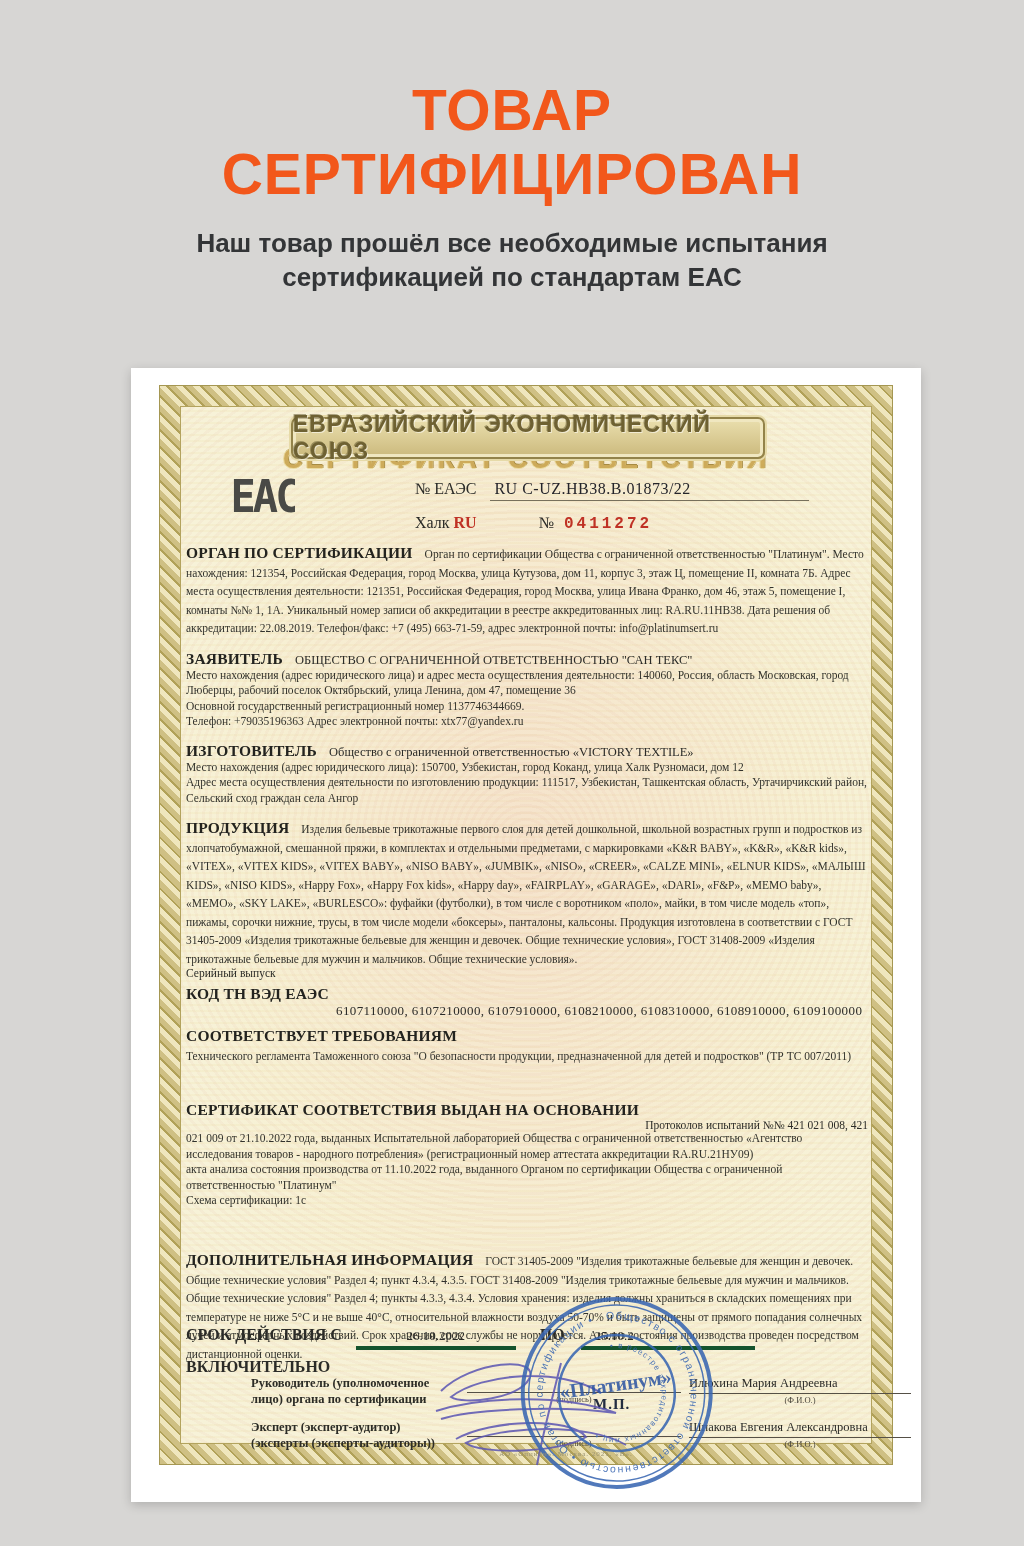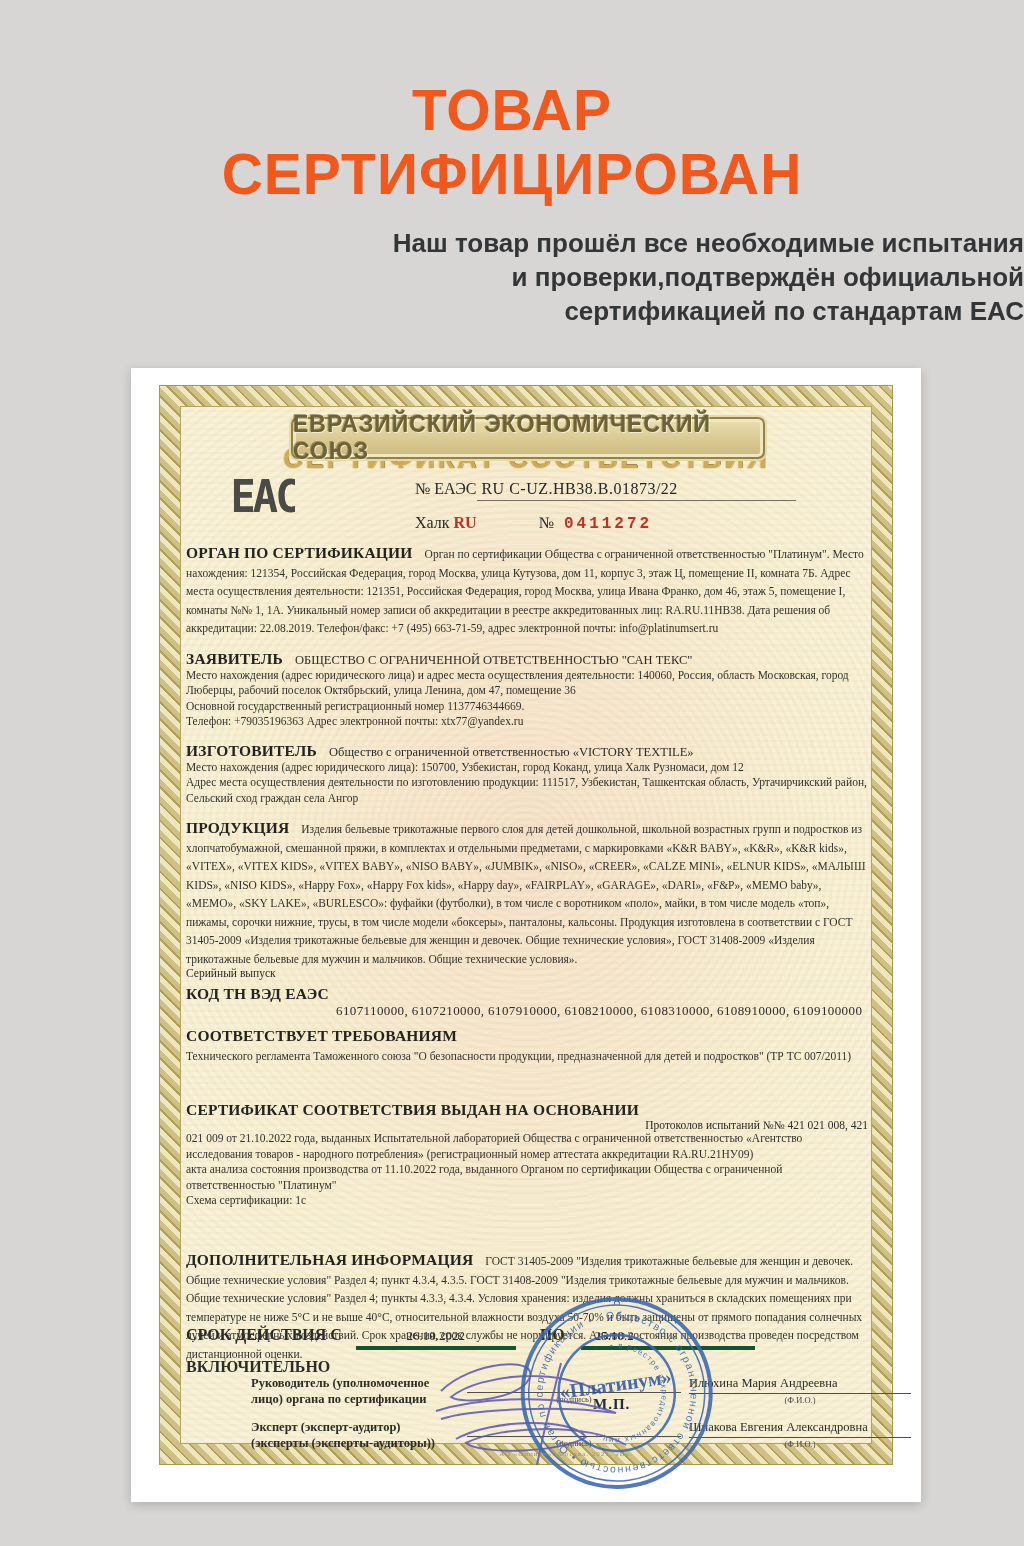--- a/index.html
+++ b/index.html
@@ -2,21 +2,21 @@
 <html><head>
 <meta charset="utf-8">
 <style>
   html,body{margin:0;padding:0;}
   body{width:1024px;height:1546px;background:#d7d6d4;font-family:"Liberation Sans",sans-serif;overflow:hidden;position:relative;}
   .page{position:absolute;inset:0;}
 
   
   .promo-title{position:absolute;top:78px;left:0;right:0;text-align:center;color:#f2571b;
     font-weight:bold;font-size:57px;line-height:64px;letter-spacing:1px;}
-  .promo-subtitle{position:absolute;top:226px;left:0;right:0;text-align:right;color:#333537;
+  .promo-subtitle{position:absolute;top:226px;left:0;right:0;text-align:center;color:#333537;
     font-size:26px;line-height:34px;font-weight:bold;}
   .promo-subtitle span{display:block;font-weight:normal;}
   .promo-subtitle span{font-family:"Liberation Sans",sans-serif;font-weight:bold;}
 
   
   .card{position:absolute;left:131px;top:368px;width:790px;height:1134px;background:#ffffff;
     box-shadow:0 3px 10px rgba(0,0,0,.18);font-family:"Liberation Serif",serif;color:#2b2b28;}
   .frame{position:absolute;left:29px;top:18px;width:732px;height:1078px;box-sizing:border-box;
     border:20px solid #cfc084;
     border-image:repeating-linear-gradient(45deg,#cfc084 0 5px,#efe6bd 5px 10px,#b1a158 10px 12px) 20;
@@ -37,21 +37,21 @@
   .banner b{font-family:"Liberation Sans",sans-serif;font-size:23px;letter-spacing:1px;color:#6e6132;
     text-shadow:1px 1px 0 rgba(255,255,255,.55), -1px -1px 0 rgba(80,70,30,.45);}
 
   .eac{position:absolute;left:102px;top:96px;z-index:3;}
   .doc-title{position:absolute;left:0;right:0;top:76px;text-align:center;z-index:3;
     font-family:"Liberation Sans",sans-serif;font-weight:bold;font-size:27px;letter-spacing:3px;
     color:#c7a047;opacity:.85;
     text-shadow:0 1px 0 #ead998, 1px 0 0 #9a7b2c, -1px 0 0 #e6d28e, 0 -1px 0 #9a7b2c;}
 
   .num-row{position:absolute;left:284px;top:112px;z-index:3;font-size:16px;}
-  .num-row .lbl{margin-right:1px;}
+  .num-row .lbl{margin-right:14px;}
   .num-row .val{display:inline-block;border-bottom:1px solid #77705c;padding:0 118px 2px 4px;
     letter-spacing:.5px;color:#24242a;}
   .series-row{position:absolute;left:284px;top:146px;z-index:3;font-size:16px;}
   .series-row .red{color:#bf3125;font-weight:bold;}
   .series-row .no{margin-left:58px;}
   .series-row .blank-num{font-family:Liberation Mono, monospace;font-weight:bold;color:#bf3125;
     letter-spacing:3px;margin-left:10px;font-size:16px;}
 
   
   .content{position:absolute;left:55px;top:176px;width:682px;height:556px;overflow:hidden;z-index:3;}
@@ -91,21 +91,20 @@
 
 <div class="page">
 
   <div class="promo-title">
     <div>ТОВАР</div>
     <div>СЕРТИФИЦИРОВАН</div>
   </div>
 
   <div class="promo-subtitle">
     <span>Наш товар прошёл все необходимые испытания</span>
-    <span>и проверки,подтверждён официальной</span>
     <span>сертификацией по стандартам ЕАС</span>
   </div>
 
   <div class="card">
     <div class="frame"></div>
     <div class="paper"></div>
 
     <div class="banner">
       <b>ЕВРАЗИЙСКИЙ ЭКОНОМИЧЕСКИЙ СОЮЗ</b>
     </div>

